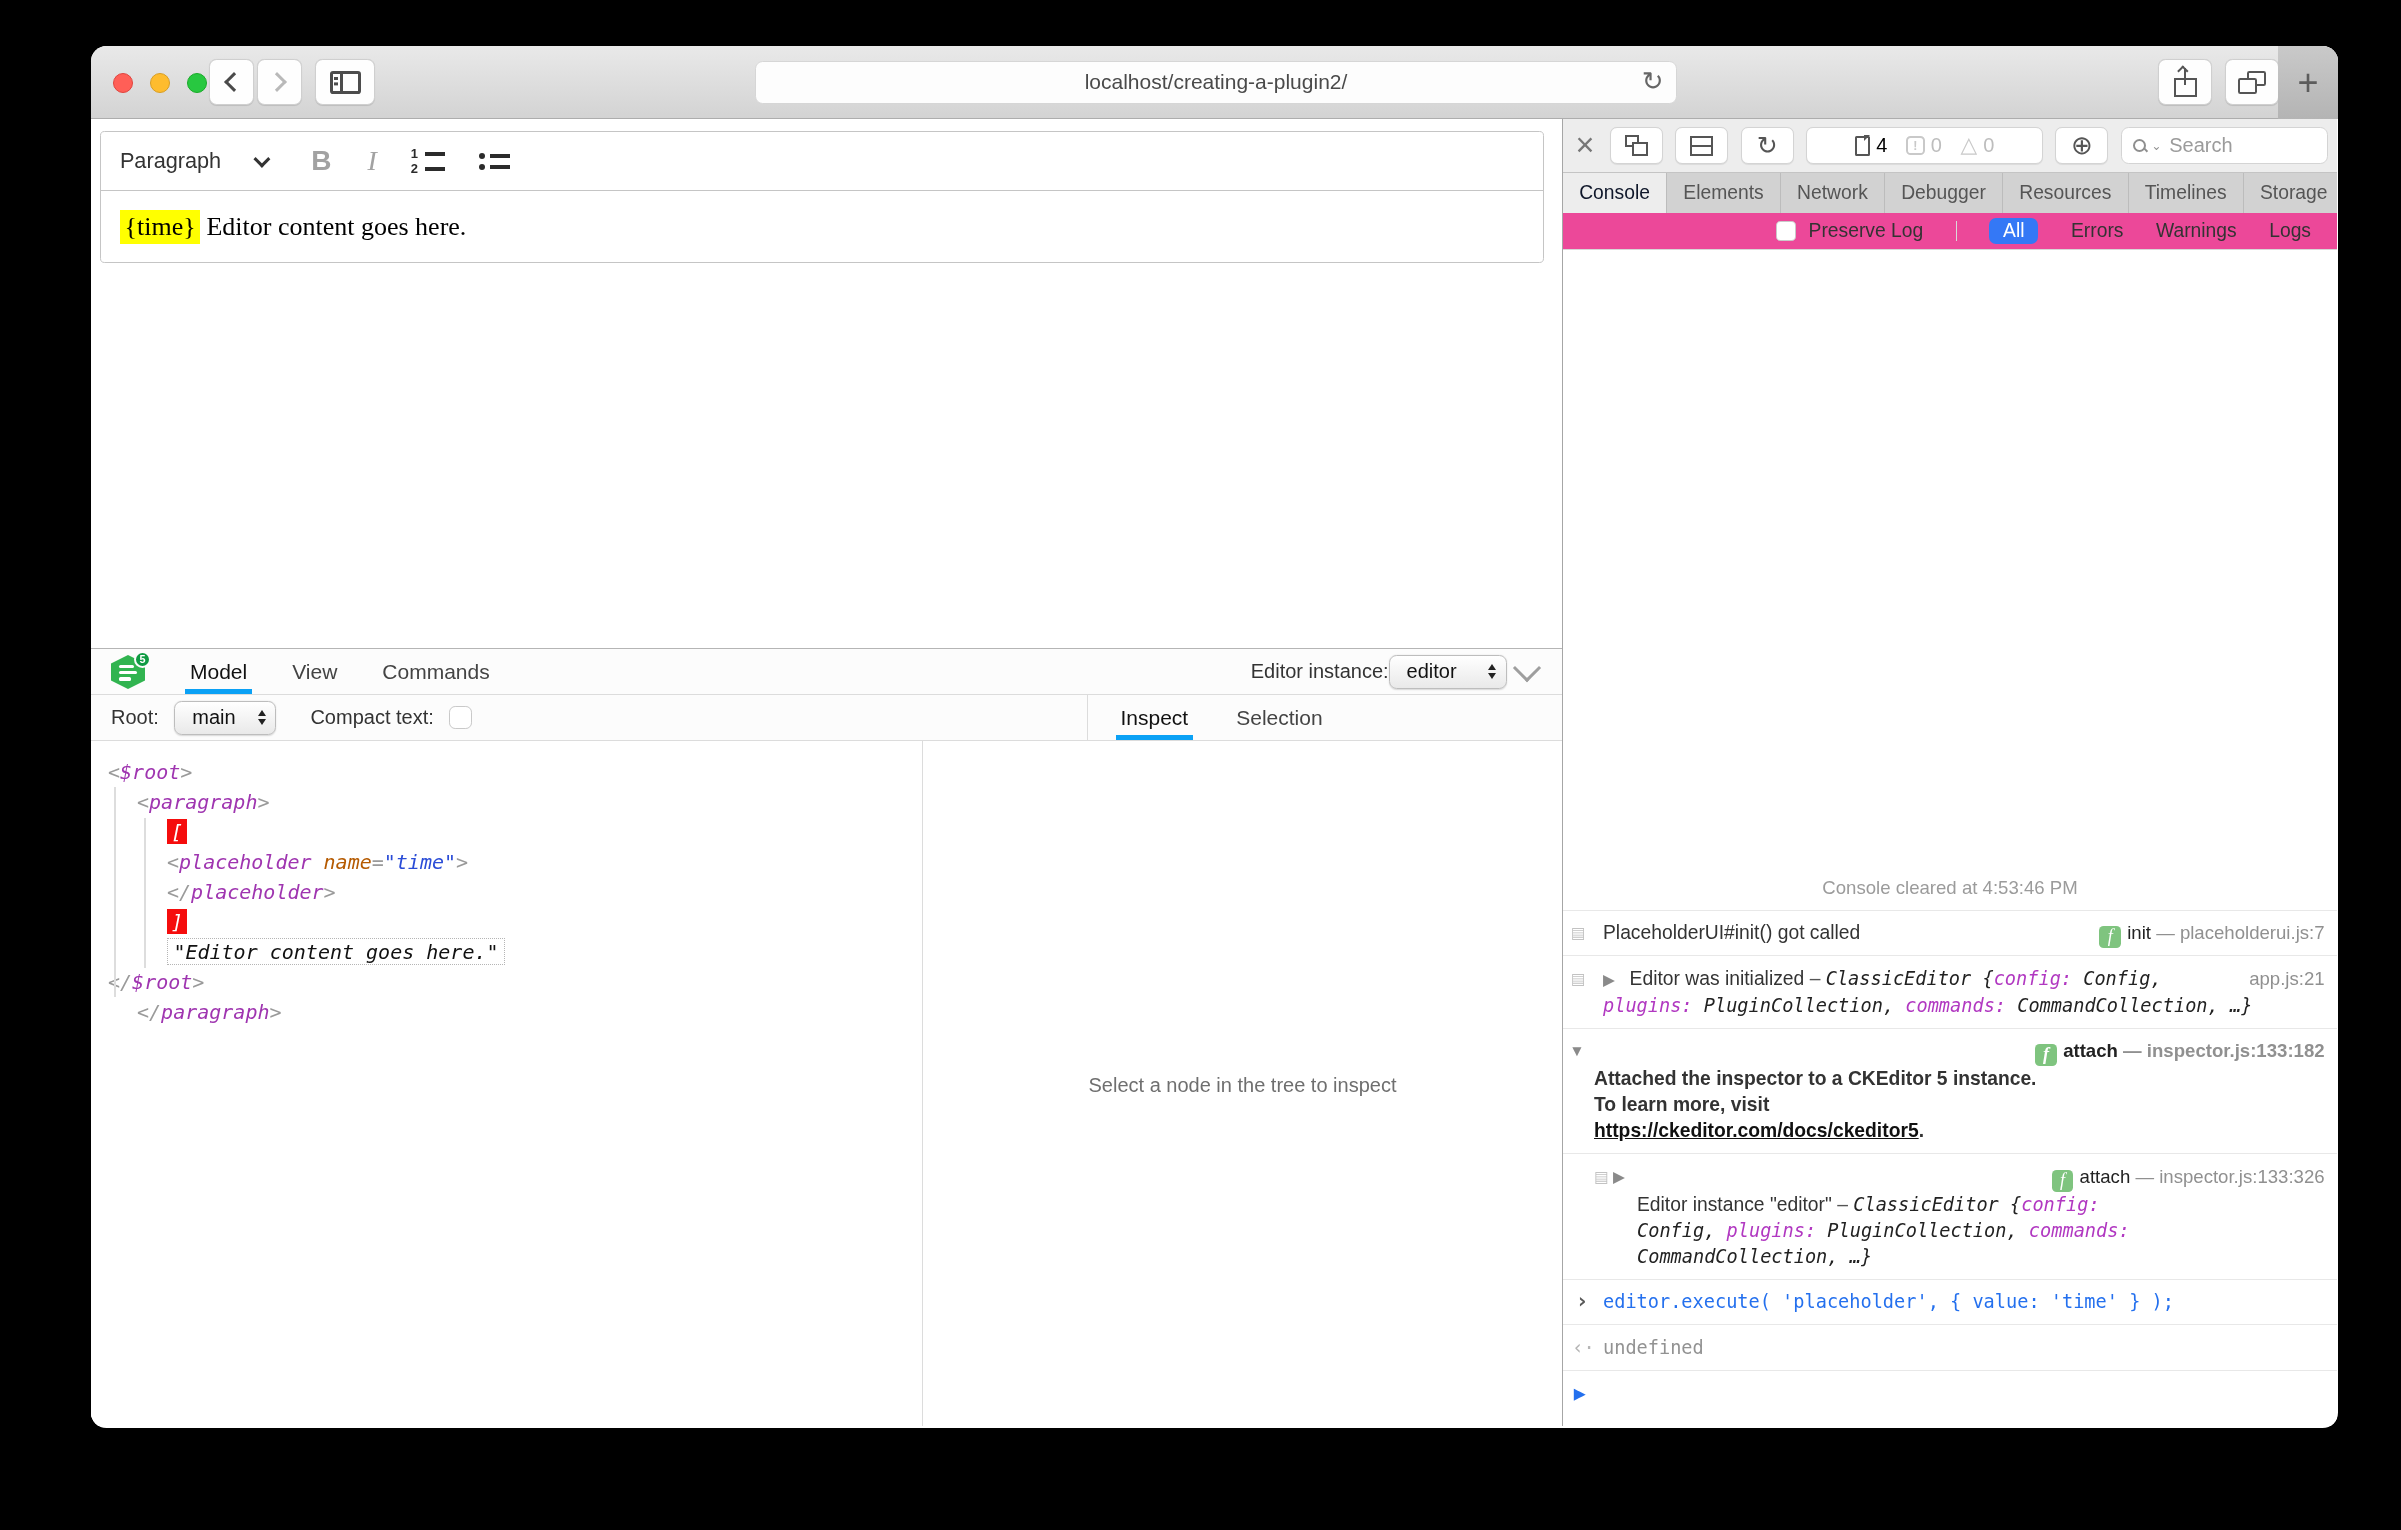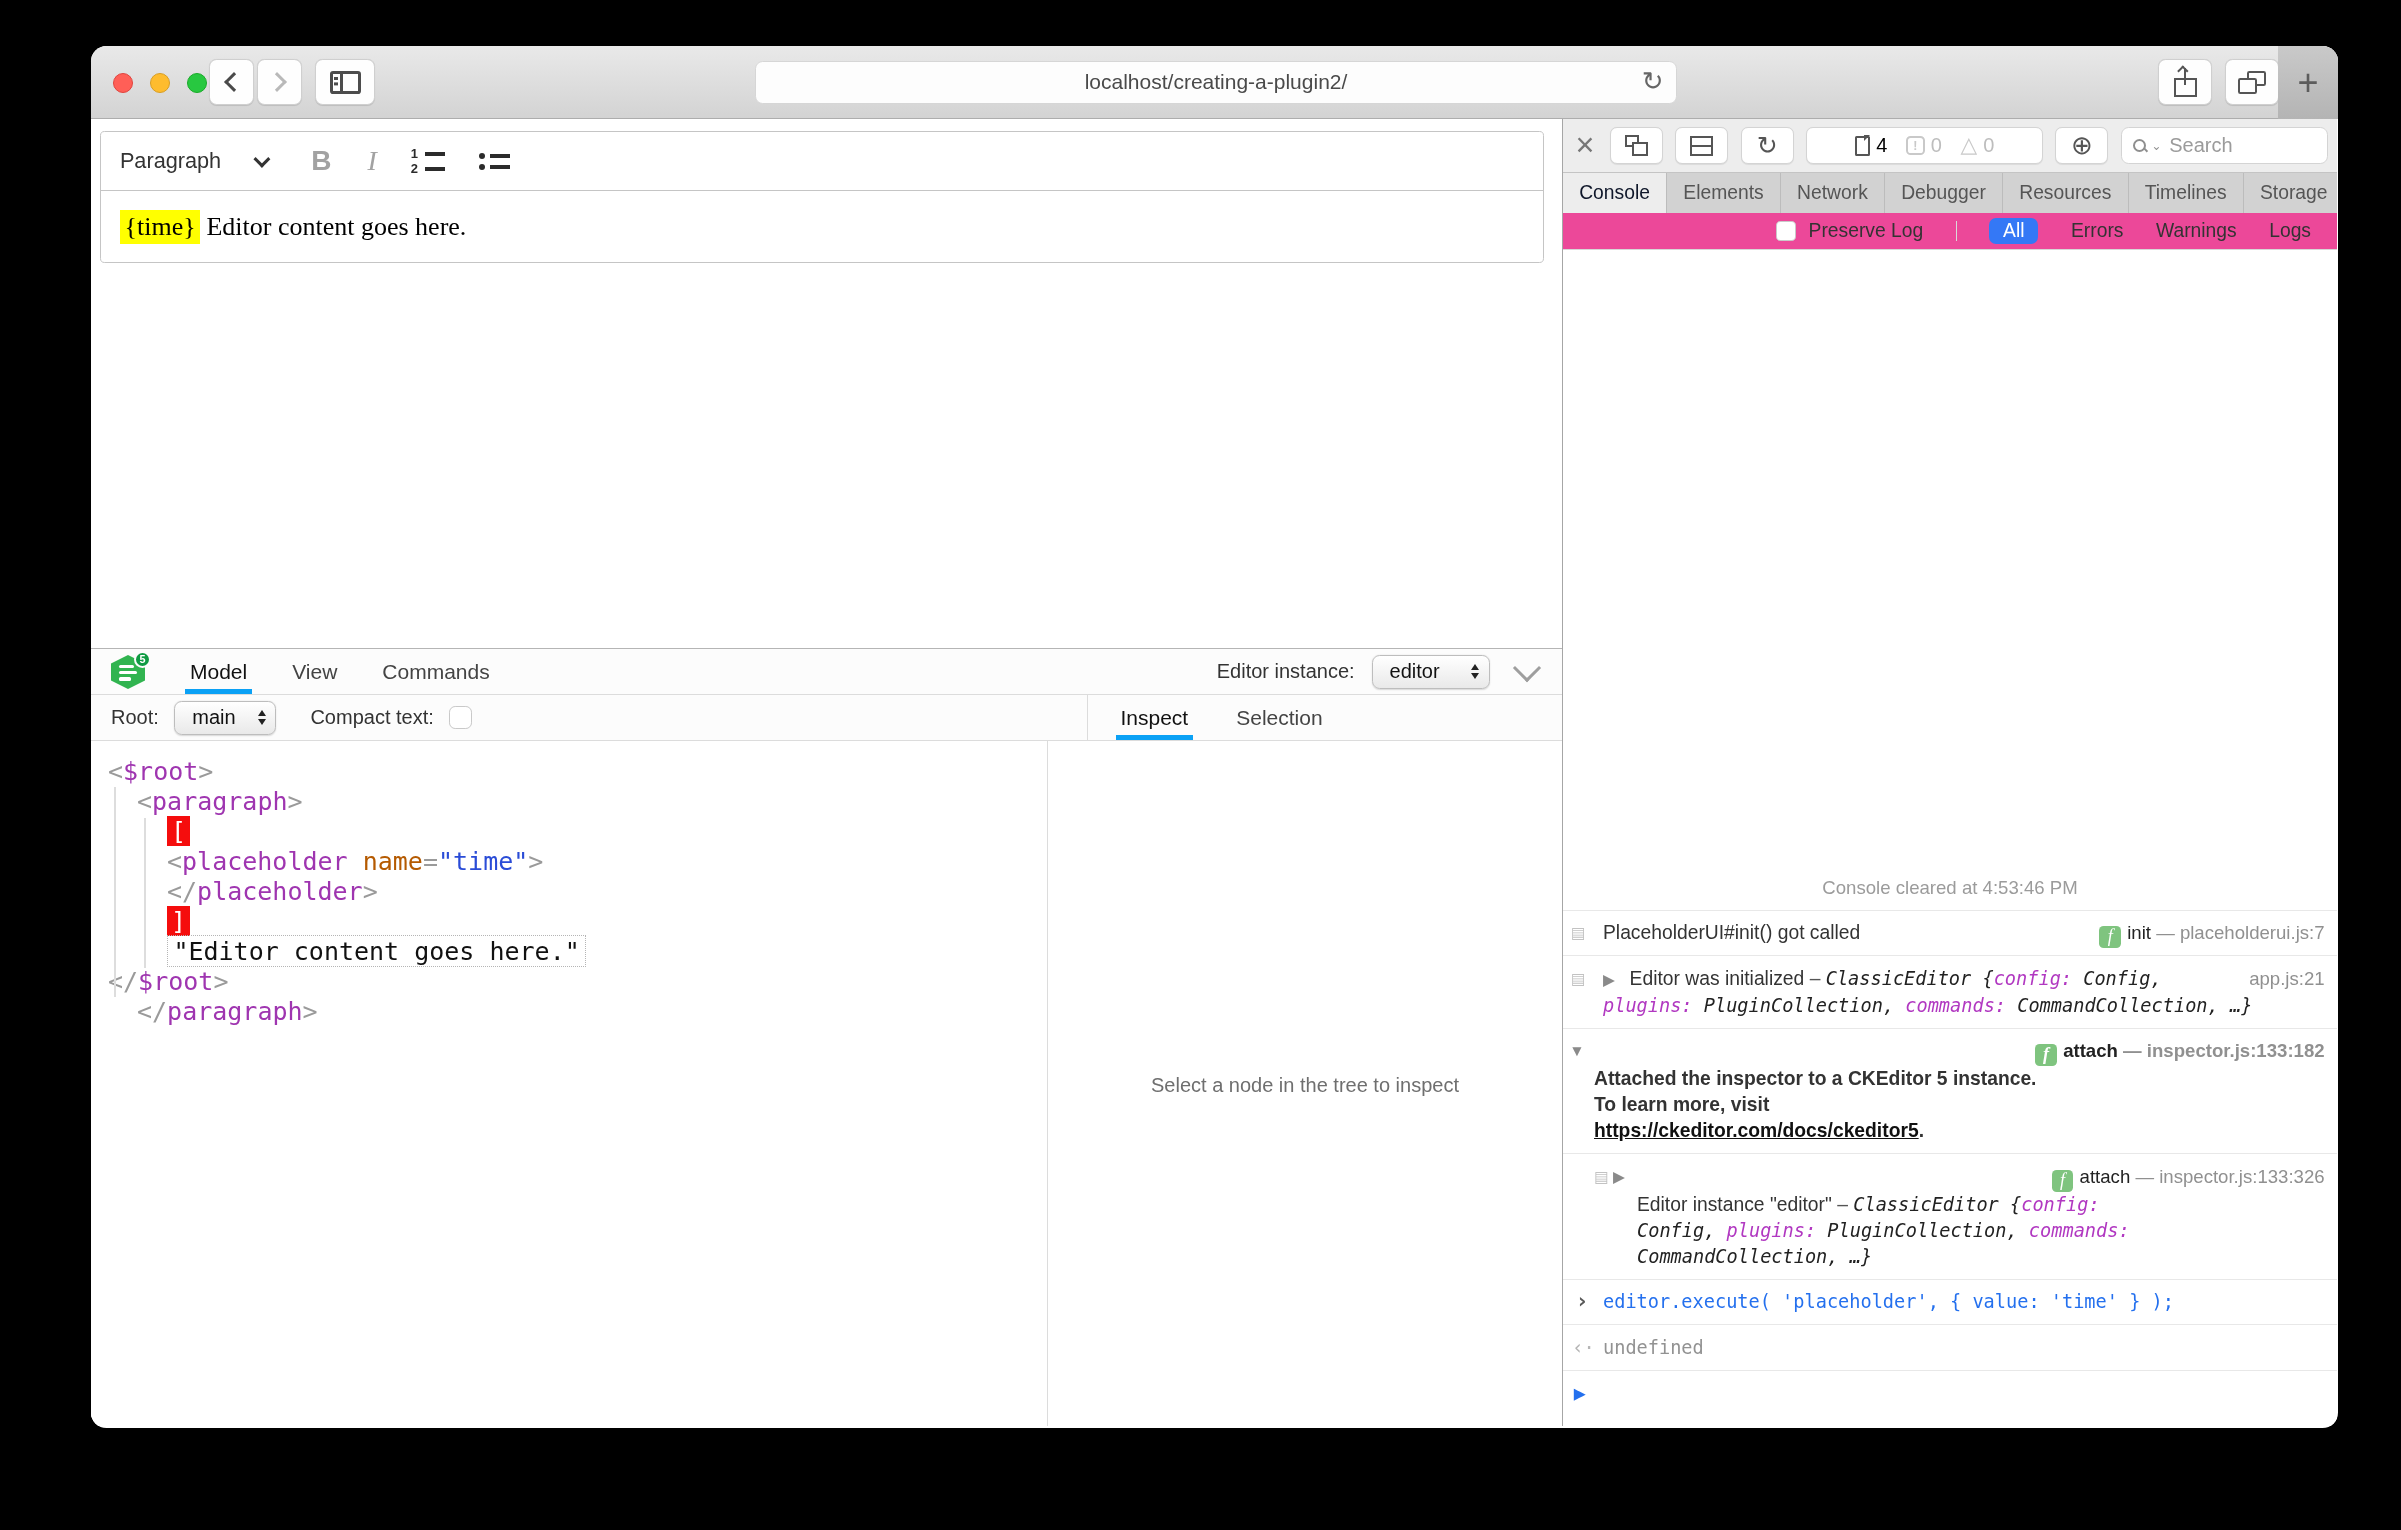--- a/index.html
+++ b/index.html
@@ -65,35 +65,35 @@
   .hex i { position:absolute; left:7.7px; height:3.1px; background:#fff; border-radius:1.5px; }
   .hex i:nth-child(1){ top:10px; width:15.5px; }
   .hex i:nth-child(2){ top:16.2px; width:18.6px; }
   .hex i:nth-child(3){ top:22.4px; width:12.4px; }
   .logo .badge5 { position:absolute; right:-3.1px; top:-1.5px; width:17px; height:17px; background:#0f9b43; border:2.3px solid #fcfcfc;
                   border-radius:50%; color:#fff; font-size:10.8px; font-weight:bold; display:flex; align-items:center; justify-content:center; }
   .insp-tabs { display:flex; gap:45px; height:100%; }
   .insp-tab { position:relative; display:flex; align-items:center; font-size:21px; color:#444; height:100%; }
   .insp-tab.active { color:#111; }
   .insp-tab.active::after { content:""; position:absolute; left:-4.6px; right:-4.6px; bottom:0; height:4.6px; background:#0ba1f5; }
-  .insp-right { margin-left:auto; display:flex; align-items:center; gap:17px; }
+  .insp-right { margin-left:auto; display:flex; align-items:center; gap:0; }
   .insp-label { font-size:20px; color:#333; }
   .macselect { height:34px; background:linear-gradient(#fff,#e9e9e9); border:0.8px solid #bdbdbd; border-radius:7.7px;
                box-shadow:0 0.8px 1.5px rgba(0,0,0,.15); display:flex; align-items:center; justify-content:space-between; padding:0 9.3px 0 17px; font-size:20px; color:#111; }
   .sel-arrows { display:flex; flex-direction:column; gap:3.1px; margin-left:12.4px; }
   .sel-arrows .up { width:0; height:0; border-left:4.6px solid transparent; border-right:4.6px solid transparent; border-bottom:6.2px solid #222; }
   .sel-arrows .dn { width:0; height:0; border-left:4.6px solid transparent; border-right:4.6px solid transparent; border-top:6.2px solid #222; }
   .collapse-chev { width:20px; height:20px; border-left:3.9px solid #9e9e9e; border-bottom:3.9px solid #9e9e9e; transform:rotate(-45deg); margin:-6.2px 4.6px 0 10.8px; }
   .insp-toolbar { height:46px; display:flex; border-bottom:0.8px solid #dcdcdc; background:#fcfcfc; }
   .insp-toolbar .leftpart { width:996px; display:flex; align-items:center; padding-left:20px; gap:15.5px; }
   .checkbox { width:23px; height:23px; border:1.5px solid #c9c9c9; border-radius:6.2px; background:#fff; }
   .insp-toolbar .rightpart { flex:1; border-left:0.8px solid #dcdcdc; display:flex; gap:48px; padding-left:32.5px; }
   .insp-body { flex:1; display:flex; }
-  .treepane { width:957px; border-right:0.8px solid #dcdcdc; position:relative; padding:15.5px 0 0 17px;
-              font-family:"DejaVu Sans Mono", monospace; font-size:25px; line-height:30px; }
+  .treepane { width:832px; border-right:0.8px solid #dcdcdc; position:relative; padding:15.5px 0 0 17px;
+              font-family:"DejaVu Sans Mono", monospace; font-size:20px; line-height:30px;font-style:italic; }
   .tline { white-space:nowrap; height:30px; }
   .ind1 { padding-left:29px; } .ind2 { padding-left:59px; }
   .tb { color:#9a9a9a; } .ttag { color:#9f35b0; } .tattr { color:#b55a00; } .tval { color:#2a4cd7; }
   .selm { background:#f50d0d; color:#fff; padding:0.8px 3.9px; }
   .txtnode { border:1.5px dotted #b5b5b5; padding:0.8px 5.4px; color:#111; }
   .guide { position:absolute; width:1.5px; background:#ddd; }
   .g1 { left:23px; top:46px; height:210px; }
   .g2 { left:53px; top:77px; height:150px; }
   .emptypane { flex:1; position:relative; }
   .emptymsg { position:absolute; top:333px; width:100%; text-align:center; font-size:20px; color:#6f6f6f; }

